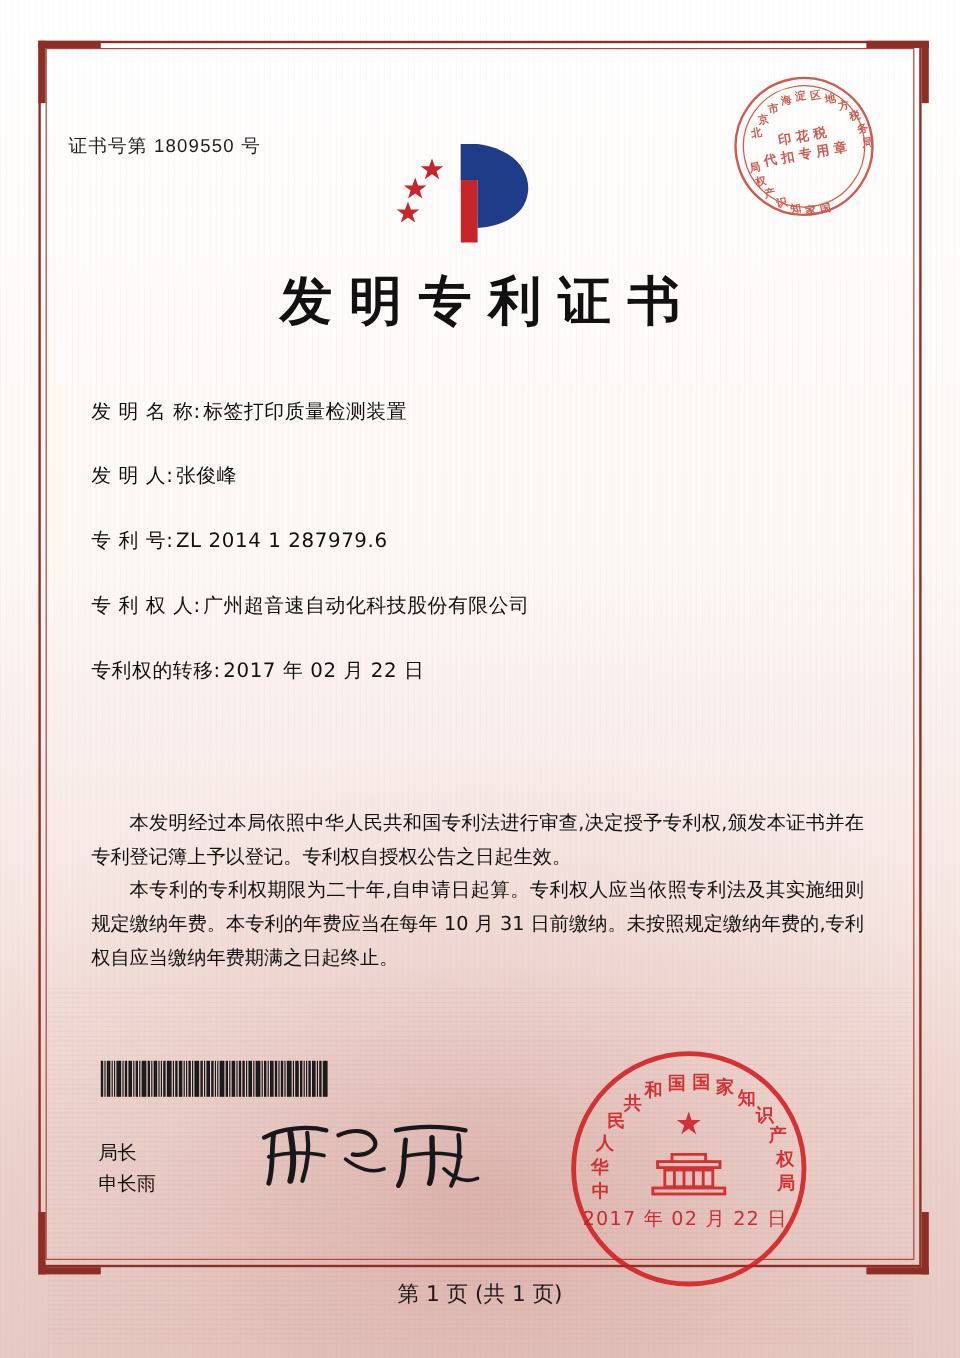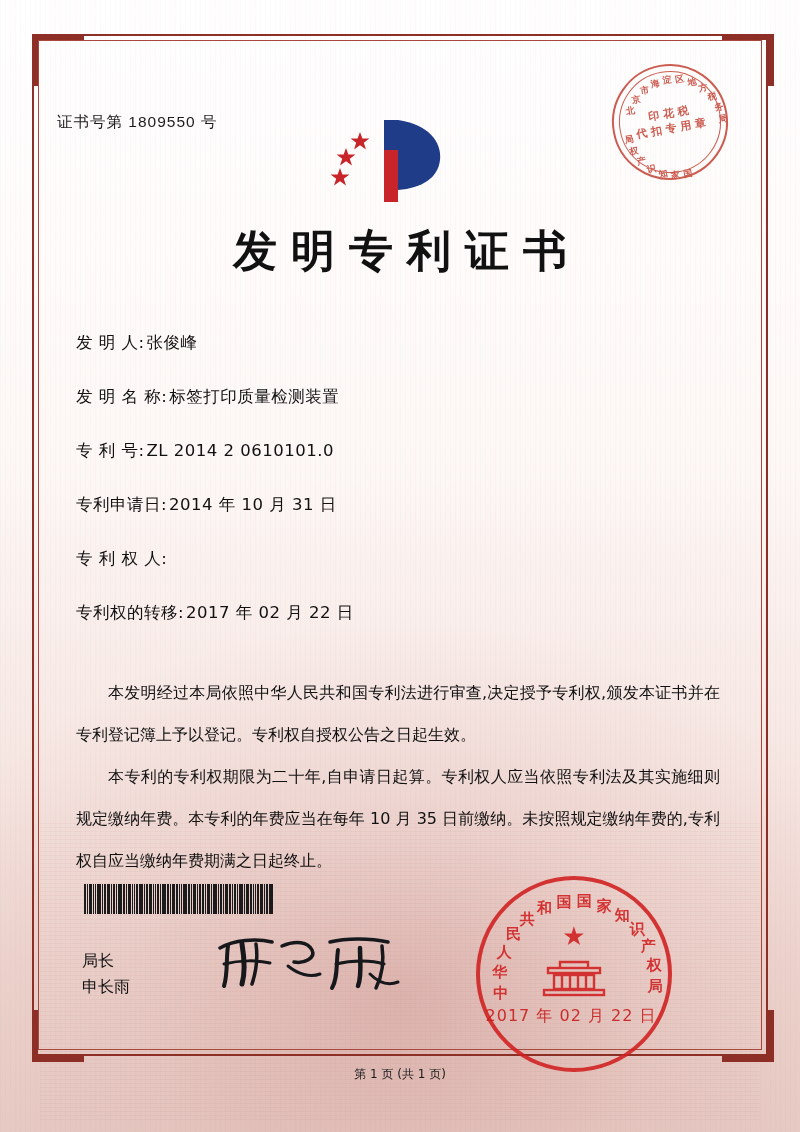--- a/index.html
+++ b/index.html
@@ -157,21 +157,21 @@
   .field-value {
     margin-left: 2px;
     letter-spacing: 0.5px;
   }
 
   .body-text {
     position: absolute;
     left: 76px; top: 672px;
     width: 644px;
     font-size: 16px;
-    line-height: 42px;
+    line-height: 28px;
     color: #111;
     font-family: "DejaVu Sans", sans-serif;
     text-align: justify;
   }
   .body-text p {
     margin: 0 0 0 0;
     text-indent: 32px;
   }
 
   .barcode {
@@ -248,21 +248,21 @@
     font-size: 16px;
     letter-spacing: 1px;
     font-family: "DejaVu Sans", sans-serif;
     opacity: 0.9;
   }
 
   .page-footer {
     position: absolute;
     left: 0; right: 0; top: 1066px;
     text-align: center;
-    font-size: 12px;
+    font-size: 18px;
     color: #1a1a1a;
     font-family: "DejaVu Sans", sans-serif;
   }
 </style>
 </head>
 <body>
 
 <div class="certificate">
 
   <div class="texture"></div>
@@ -316,47 +316,44 @@
     <div class="mid">
       <div>印 花 税</div>
       <div>代 扣 专 用 章</div>
     </div>
   </div>
 
   <div class="title">发明专利证书</div>
 
   <div class="fields">
     <div class="field-row">
+      <span class="field-label">发 明 名 称:</span>
+      <span class="field-value">标签打印质量检测装置</span>
+    </div>
+    <div class="field-row">
       <span class="field-label">发 明 人:</span>
       <span class="field-value">张俊峰</span>
     </div>
     <div class="field-row">
-      <span class="field-label">发 明 名 称:</span>
-      <span class="field-value">标签打印质量检测装置</span>
-    </div>
-    <div class="field-row">
       <span class="field-label">专 利 号:</span>
-      <span class="field-value">ZL 2014 2 0610101.0</span>
-    </div>
-    <div class="field-row">
-      <span class="field-label">专利申请日:</span>
-      <span class="field-value">2014 年 10 月 31 日</span>
+      <span class="field-value">ZL 2014 1 287979.6</span>
     </div>
     <div class="field-row">
       <span class="field-label">专 利 权 人:</span>
+      <span class="field-value">广州超音速自动化科技股份有限公司</span>
     </div>
     <div class="field-row">
       <span class="field-label">专利权的转移:</span>
       <span class="field-value">2017 年 02 月 22 日</span>
     </div>
   </div>
 
   <div class="body-text">
     <p>本发明经过本局依照中华人民共和国专利法进行审查,决定授予专利权,颁发本证书并在专利登记簿上予以登记。专利权自授权公告之日起生效。</p>
-    <p>本专利的专利权期限为二十年,自申请日起算。专利权人应当依照专利法及其实施细则规定缴纳年费。本专利的年费应当在每年 10 月 35 日前缴纳。未按照规定缴纳年费的,专利权自应当缴纳年费期满之日起终止。</p>
+    <p>本专利的专利权期限为二十年,自申请日起算。专利权人应当依照专利法及其实施细则规定缴纳年费。本专利的年费应当在每年 10 月 31 日前缴纳。未按照规定缴纳年费的,专利权自应当缴纳年费期满之日起终止。</p>
   </div>
 
   <div class="barcode">
     <i style="width:2px"></i>
       <i style="width:1px"></i>
       <i style="width:3px"></i>
       <i style="width:1px"></i>
     <i style="width:1px"></i>
       <i style="width:4px"></i>
       <i style="width:1px"></i>

